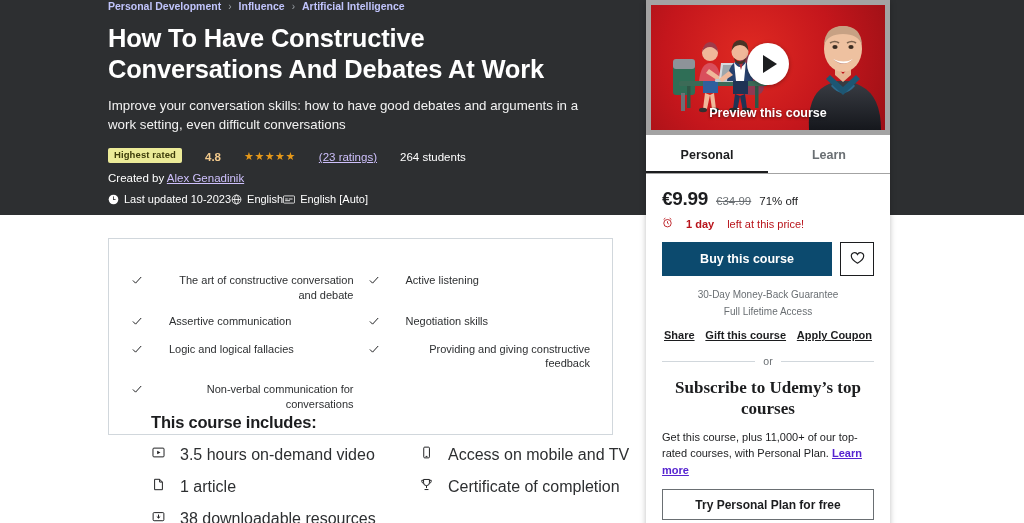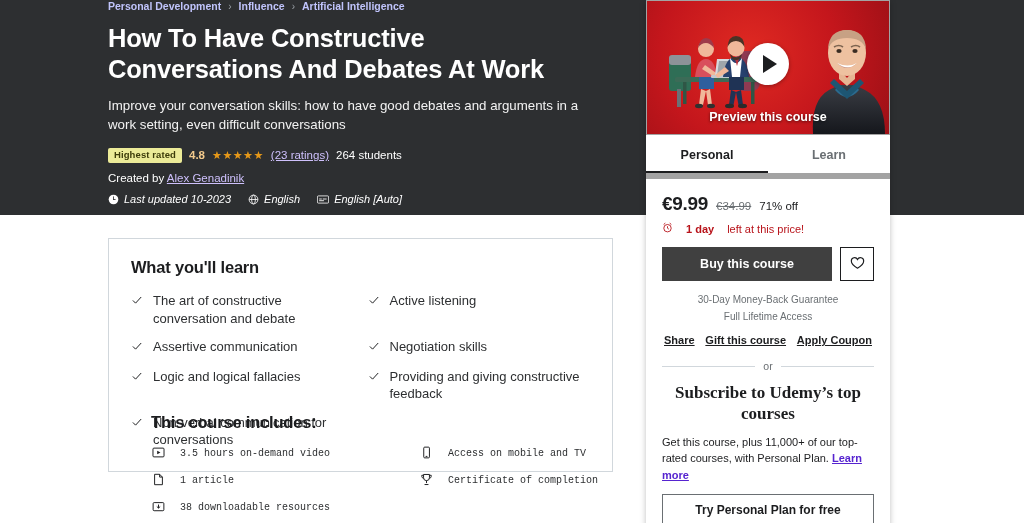--- a/index.html
+++ b/index.html
@@ -34,54 +34,54 @@
     color: #ffffff; letter-spacing: -0.2px;
     max-width: 480px;
   }
   .course-subtitle {
     margin-top: 11px;
     font-size: 13.3px; line-height: 1.45; color: #f2f2f2;
     max-width: 492px; font-weight: 400;
   }
 
   .rating-row {
-    margin-top: 13px; display: flex; align-items: center; gap: 7px;
+    margin-top: 13px; display: flex; align-items: flex-end; gap: 23px;
     font-size: 11.5px; color: #ffffff;
   }
   .badge-highest {
     background: #eceb98; color: #3d3c0a;
     font-size: 9.5px; font-weight: 700;
     padding: 2.5px 6px; border-radius: 2px; line-height: 1.1;
     letter-spacing: .1px;
   }
   .rating-num { color: #f3ca8c; font-weight: 700; font-size: 11.5px; }
   .stars { color: #e59819; font-size: 11px; letter-spacing: .5px; }
   .ratings-link { color: #cec0fc; text-decoration: underline; font-size: 11.5px; }
   .students { color: #ffffff; font-size: 11.5px; }
 
   .created-row { margin-top: 9px; font-size: 11.5px; color: #ffffff; }
   .created-row a { color: #cec0fc; text-decoration: underline; }
 
   .meta-row {
-    margin-top: 9px; display: flex; align-items: center; gap: 17px;
-    font-size: 11px; color: #ffffff; font-style: italic;
+    margin-top: 9px; display: flex; align-items: center; 
+    font-size: 11px; color: #ffffff;
   }
   .meta-item { display: flex; align-items: center; gap: 5px; }
   .meta-item svg { display: block; }
 
   
   .side-card {
     position: absolute; left: 646px; top: 0px; width: 244px;
     background: #ffffff;
     box-shadow: 0 2px 6px rgba(0,0,0,.25);
   }
   .thumb {
     position: relative; width: 244px; height: 135px;
     background: #b8131a; overflow: hidden;
-    border: 1px solid #a3a3a3;
+    border: 5px solid #a3a3a3;
   }
   .thumb-bg {
     position: absolute; inset: 0;
     background: radial-gradient(circle at 42% 40%, #e02a22 0%, #c4161c 55%, #9c1016 100%);
   }
   
   .ill { position: absolute; left: 14px; top: 14px; width: 140px; height: 100px; }
   .thumb-photo {
     position: absolute; right: -4px; bottom: 0; width: 92px; height: 115px;
   }
@@ -97,21 +97,21 @@
     border-top: 9px solid transparent;
     border-bottom: 9px solid transparent;
   }
   .preview-label {
     position: absolute; left: 0; right: 0; bottom: 10px;
     text-align: center; color: #ffffff;
     font-size: 12.5px; font-weight: 700;
     text-shadow: 0 1px 3px rgba(0,0,0,.6);
   }
 
-  .tabs { display: flex; border-bottom: 6px solid #a3a3a3; }
+  .tabs { display: flex; border-bottom: 1px solid #a3a3a3; }
   .tab {
     flex: 1; text-align: center; padding: 13px 0 11px;
     font-size: 12.5px; font-weight: 700; color: #6a6f73;
     cursor: pointer;
   }
   .tab.active { color: #1c1d1f; box-shadow: inset 0 -2px 0 0 #1c1d1f; }
 
   .card-body { padding: 14px 16px 8px; }
   .price-row { display: flex; align-items: baseline; gap: 8px; }
   .price-now { font-size: 19px; font-weight: 700; color: #1c1d1f; letter-spacing: -.3px; }
@@ -119,21 +119,21 @@
   .price-off { font-size: 11.5px; color: #1c1d1f; }
 
   .deadline {
     margin-top: 7px; display: flex; align-items: center; gap: 13px;
     font-size: 11px; color: #b8131a;
   }
   .deadline b { font-weight: 700; }
 
   .cta-row { margin-top: 12px; display: flex; gap: 8px; }
   .buy-btn {
-    flex: 1; height: 34px; background: #404040; color: #ffffff;
+    flex: 1; height: 34px; background: #0c4a6e; color: #ffffff;
     border: none; font-family: inherit;
     font-size: 12.5px; font-weight: 700; cursor: pointer;
   }
   .wish-btn {
     width: 34px; height: 34px; background: #ffffff;
     border: 1px solid #1c1d1f; cursor: pointer;
     display: flex; align-items: center; justify-content: center;
   }
 
   .guarantee {
@@ -178,38 +178,38 @@
     position: absolute; left: 108px; top: 238px; width: 505px;
     border: 1px solid #d1d7dc; background: #ffffff;
     padding: 19px 22px 22px;
   }
   .box-title { font-size: 16.5px; font-weight: 700; color: #1c1d1f; letter-spacing: -.2px; }
   .learn-grid {
     margin-top: 15px;
     display: grid; grid-template-columns: 1fr 1fr; column-gap: 14px; row-gap: 11px;
   }
   .learn-item {
-    display: flex; gap: 10px; align-items: flex-start;
-    font-size: 13px; line-height: 1.35; color: #2d2f31;
+    display: flex; gap: 26px; align-items: flex-start;
+    font-size: 11px; line-height: 1.35; color: #2d2f31; text-align: right;
   }
   .chk { flex: 0 0 auto; margin-top: 1px; color: #1c1d1f; }
 
   .includes {
     position: absolute; left: 110px; top: 413px; width: 505px; margin-left: 41px;
   }
   .includes-title {
     font-size: 16.5px; font-weight: 700; color: #1c1d1f; letter-spacing: -.2px;
   }
   .includes-grid {
     margin-top: 14px;
     display: grid; grid-template-columns: 258px 1fr; column-gap: 10px; row-gap: 14px;
   }
   .inc-item {
-    display: flex; gap: 15px; align-items: flex-end;
-    font-size: 10px; color: #2d2f31; font-family: Liberation Mono, monospace;
+    display: flex; gap: 15px; align-items: flex-start;
+    font-size: 16px; color: #2d2f31;
   }
   .inc-ico { flex: 0 0 14px; display: flex; justify-content: center; color: #1c1d1f; }
 </style>
 </head>
 <body>
 
 <div class="page">
 
   <div class="hero-band"></div>
 
@@ -401,21 +401,20 @@
         <a>Learn more</a>
       </div>
 
       <button class="try-btn">Try Personal Plan for free</button>
 
       
     </div>
   </div>
 
   <div class="learn-box">
-    <div class="box-title">What you'll learn</div>
     <div class="learn-grid">
       <div class="learn-item">
         <span class="chk"><svg width="12" height="12" viewBox="0 0 16 16" fill="none" stroke="#1c1d1f" stroke-width="1.3">
               <path d="M2.5 8.6l3.6 3.6L13.6 4"></path>
             </svg></span>
         <span>The art of constructive conversation and debate</span>
       </div>
       <div class="learn-item">
         <span class="chk"><svg width="12" height="12" viewBox="0 0 16 16" fill="none" stroke="#1c1d1f" stroke-width="1.3">
               <path d="M2.5 8.6l3.6 3.6L13.6 4"></path>

